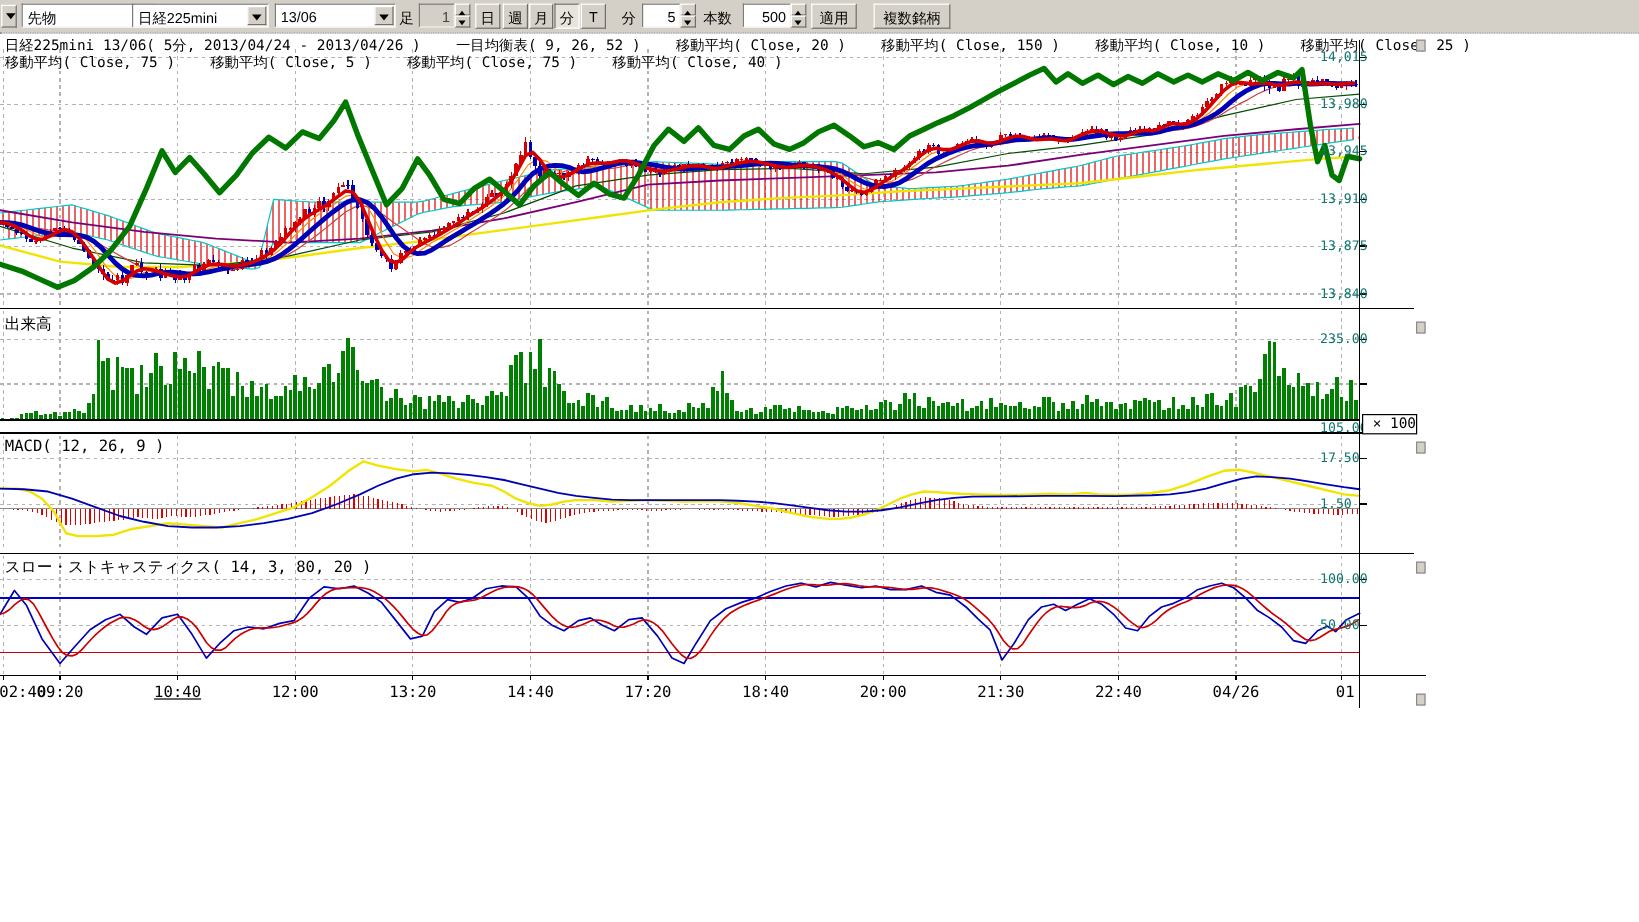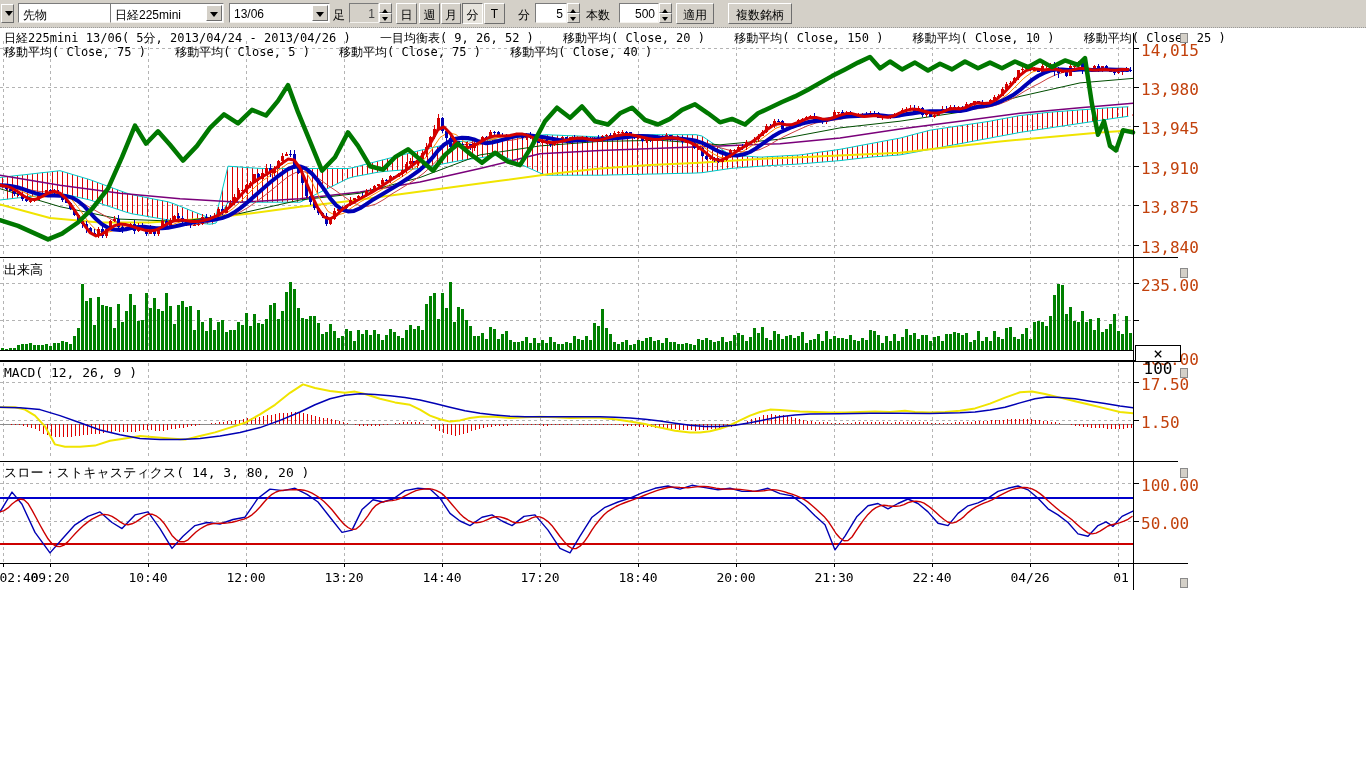--- a/index.html
+++ b/index.html
@@ -26,24 +26,24 @@
   .udbtn.dn{top:10px;}
   .udbtn.dn::after{content:"";position:absolute;left:2px;top:3px;border:3px solid transparent;border-top:4px solid #000;}
   .tbbtn{position:absolute;top:3px;height:21px;background:#d4d0c8;border:1px solid;
          border-color:#fff #6e6e6e #6e6e6e #fff;box-sizing:border-box;font-size:12px;
          text-align:center;padding-top:3px;cursor:default;}
   .tbbtn.pressed{border-color:#6e6e6e #fff #fff #6e6e6e;background:#e7e4dd;}
   
   .hline{position:absolute;left:4px;font-size:12px;white-space:nowrap;z-index:20;color:#000;}
   .hline span{margin-right:22px;}
   .pane-label{position:absolute;left:4px;font-size:13px;z-index:20;color:#000;white-space:nowrap;text-align:center;}
-  .axlbl{position:absolute;left:1141px;font-size:16px;color:#c2410c;z-index:20;white-space:nowrap;}
+  .axlbl{position:absolute;left:1100px;font-size:11px;color:#0f766e;z-index:20;white-space:nowrap;}
   .tlabel{position:absolute;top:570px;font-size:13px;color:#000;transform:translateX(-50%);z-index:20;}
   .x100box{position:absolute;left:1135px;top:345px;width:44px;height:15px;border:1px solid #000;
-           background:#fff;font-size:16px;text-align:center;line-height:15px;z-index:20;}
+           background:#fff;font-size:12px;text-align:right;line-height:15px;z-index:20;}
   .cornerw{position:absolute;left:1180px;width:8px;height:10px;background:#d4d0c8;
            border:1px solid #8a8a8a;box-sizing:border-box;z-index:20;}
   svg{position:absolute;left:0;top:0;z-index:5;}
 </style>
 </head>
 <body>
 
 <div class="screen">
 
   <div class="toolbar">
@@ -1377,21 +1377,21 @@
   <div class="axlbl" style="top:276px;">235.00</div>
   <div class="axlbl" style="top:313px;margin-top:37px;">105.00</div>
   <div class="x100box">× 100</div>
   <div class="axlbl" style="top:375px;">17.50</div>
   <div class="axlbl" style="top:413px;">1.50</div>
   <div class="axlbl" style="top:476px;">100.00</div>
   <div class="axlbl" style="top:514px;">50.00</div>
 
   <div class="tlabel" style="left:19px;">02:40</div>
   <div class="tlabel" style="left:50px;">09:20</div>
-  <div class="tlabel" style="left:148px;">10:40</div>
+  <div class="tlabel" style="left:148px;text-decoration:underline;">10:40</div>
   <div class="tlabel" style="left:246px;">12:00</div>
   <div class="tlabel" style="left:344px;">13:20</div>
   <div class="tlabel" style="left:442px;">14:40</div>
   <div class="tlabel" style="left:540px;">17:20</div>
   <div class="tlabel" style="left:638px;">18:40</div>
   <div class="tlabel" style="left:736px;">20:00</div>
   <div class="tlabel" style="left:834px;">21:30</div>
   <div class="tlabel" style="left:932px;">22:40</div>
   <div class="tlabel" style="left:1030px;">04/26</div>
   <div class="tlabel" style="left:1121px;">01</div>

